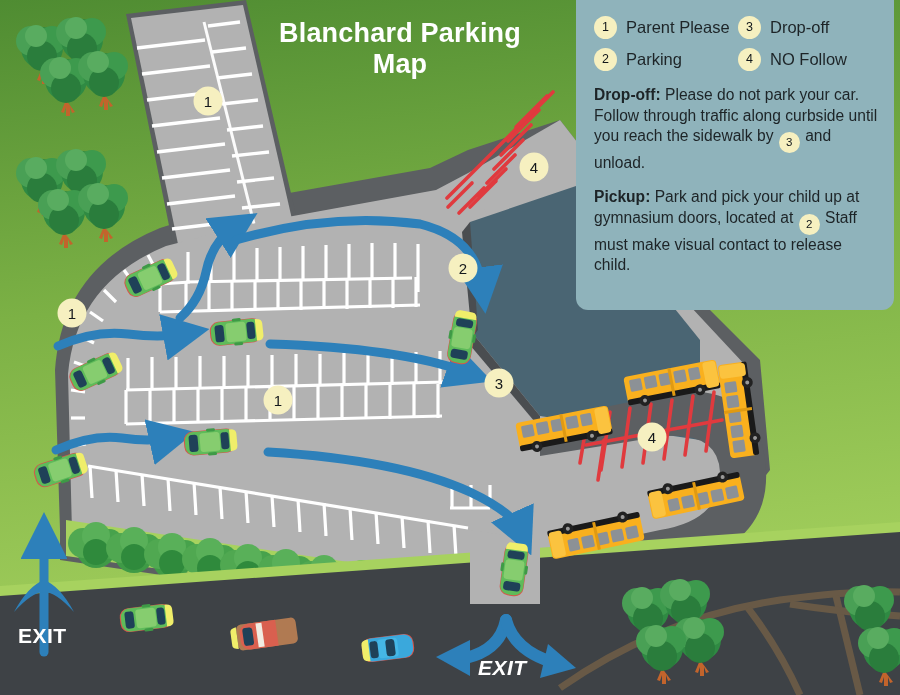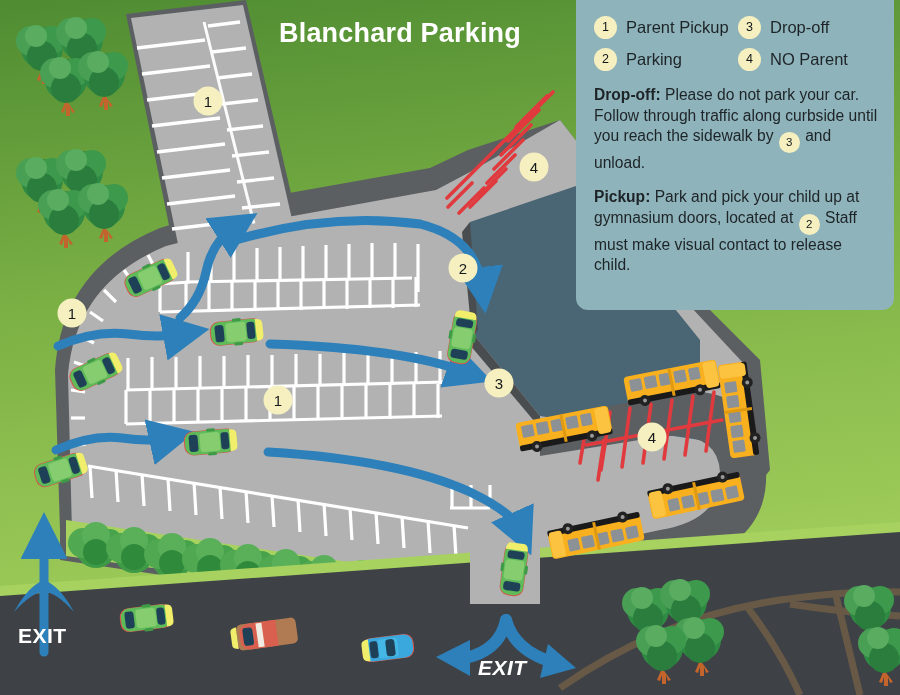--- a/index.html
+++ b/index.html
@@ -489,40 +489,41 @@
         <g transform="translate(696,496) rotate(168)">
             <use href="#busYellow"></use>
           </g>
       </g>
 
     </g>
   </svg>
 
   <div class="map-title">
     <div>Blanchard Parking</div>
+    <div>Map</div>
   </div>
 
   <div class="legend-panel">
 
     <div class="legend-keys">
       <div class="legend-key">
         <span class="badge">1</span>
-        <span class="key-label">Parent Pickup</span>
+        <span class="key-label">Parent Please</span>
       </div>
       <div class="legend-key">
         <span class="badge">3</span>
         <span class="key-label">Drop-off</span>
       </div>
       <div class="legend-key">
         <span class="badge">2</span>
         <span class="key-label">Parking</span>
       </div>
       <div class="legend-key">
         <span class="badge">4</span>
-        <span class="key-label">NO Parent</span>
+        <span class="key-label">NO Follow</span>
       </div>
     </div>
 
     <p class="legend-para"><b>Drop-off:</b><span> Please do not park your car. Follow through traffic along curbside until you reach the sidewalk by</span> <span class="badge inline">3</span> <span>and unload.</span></p>
 
     <p class="legend-para"><b>Pickup:</b><span> Park and pick your child up at gymnasium doors, located at</span> <span class="badge inline">2</span> <span>Staff must make visual contact to release child.</span></p>
   </div>
 
   <div id="map-badge-layer">
       <div class="map-badge" style="left: 208px; top: 101px;">1</div>

